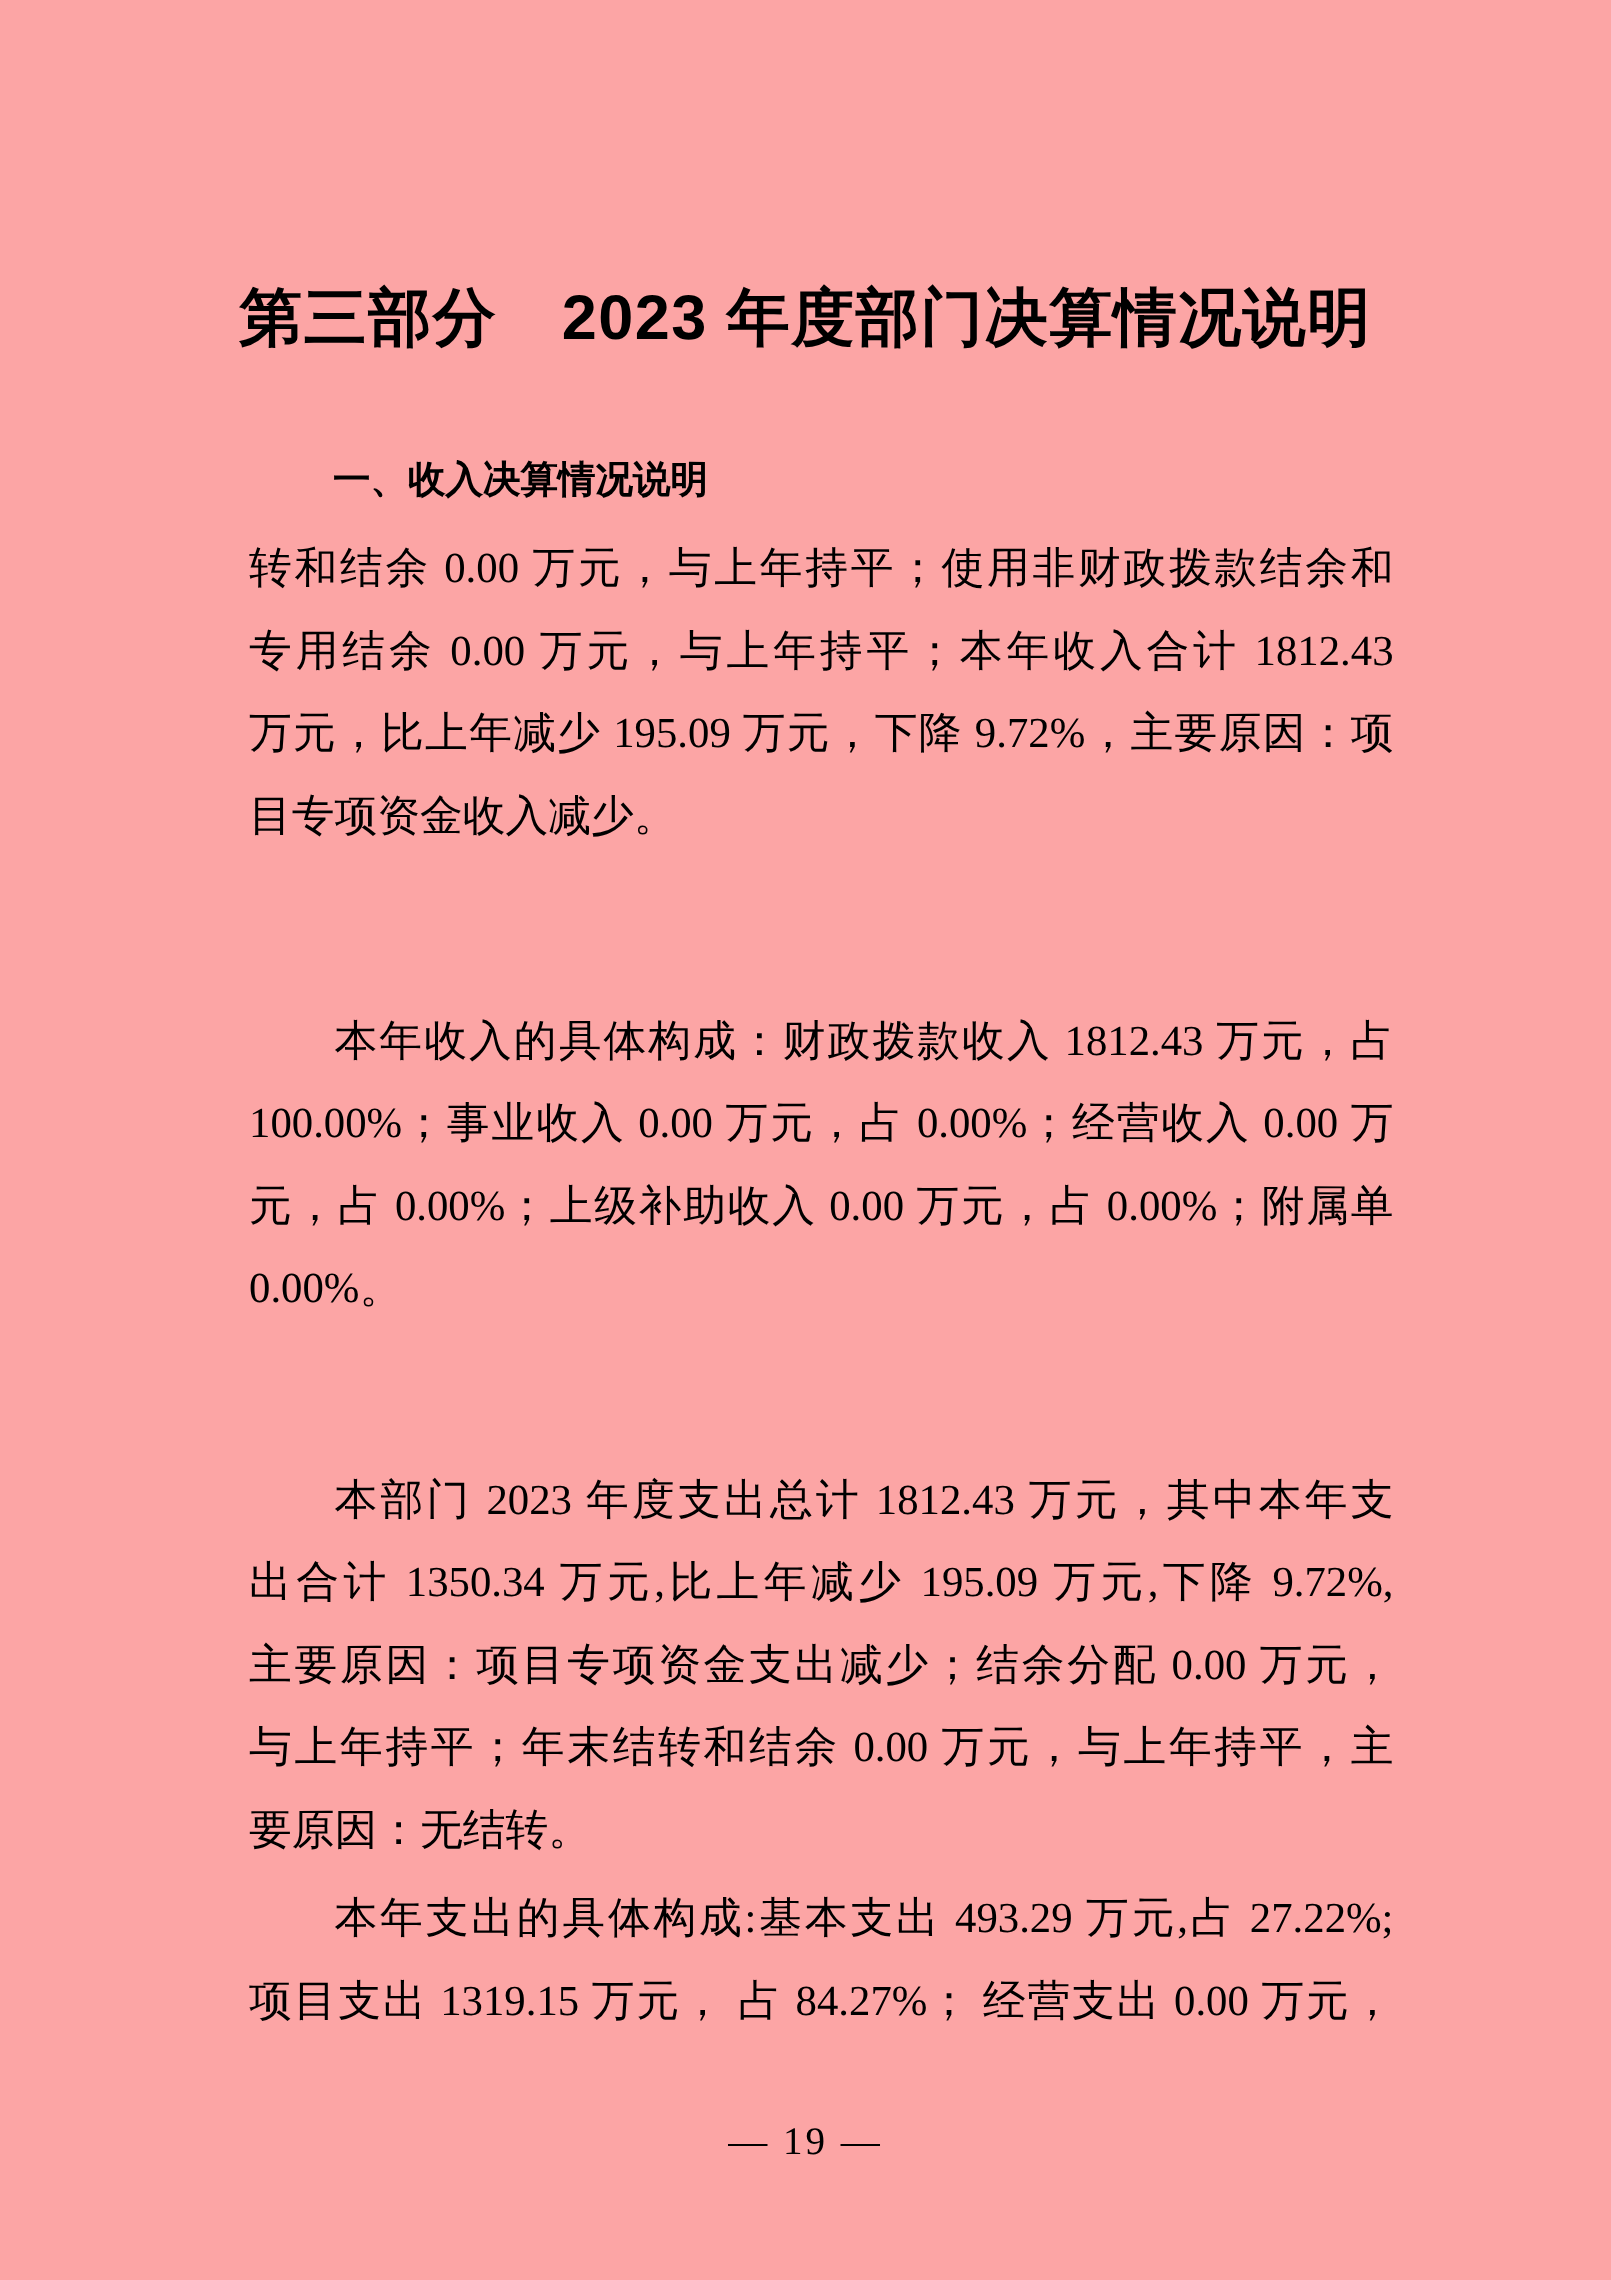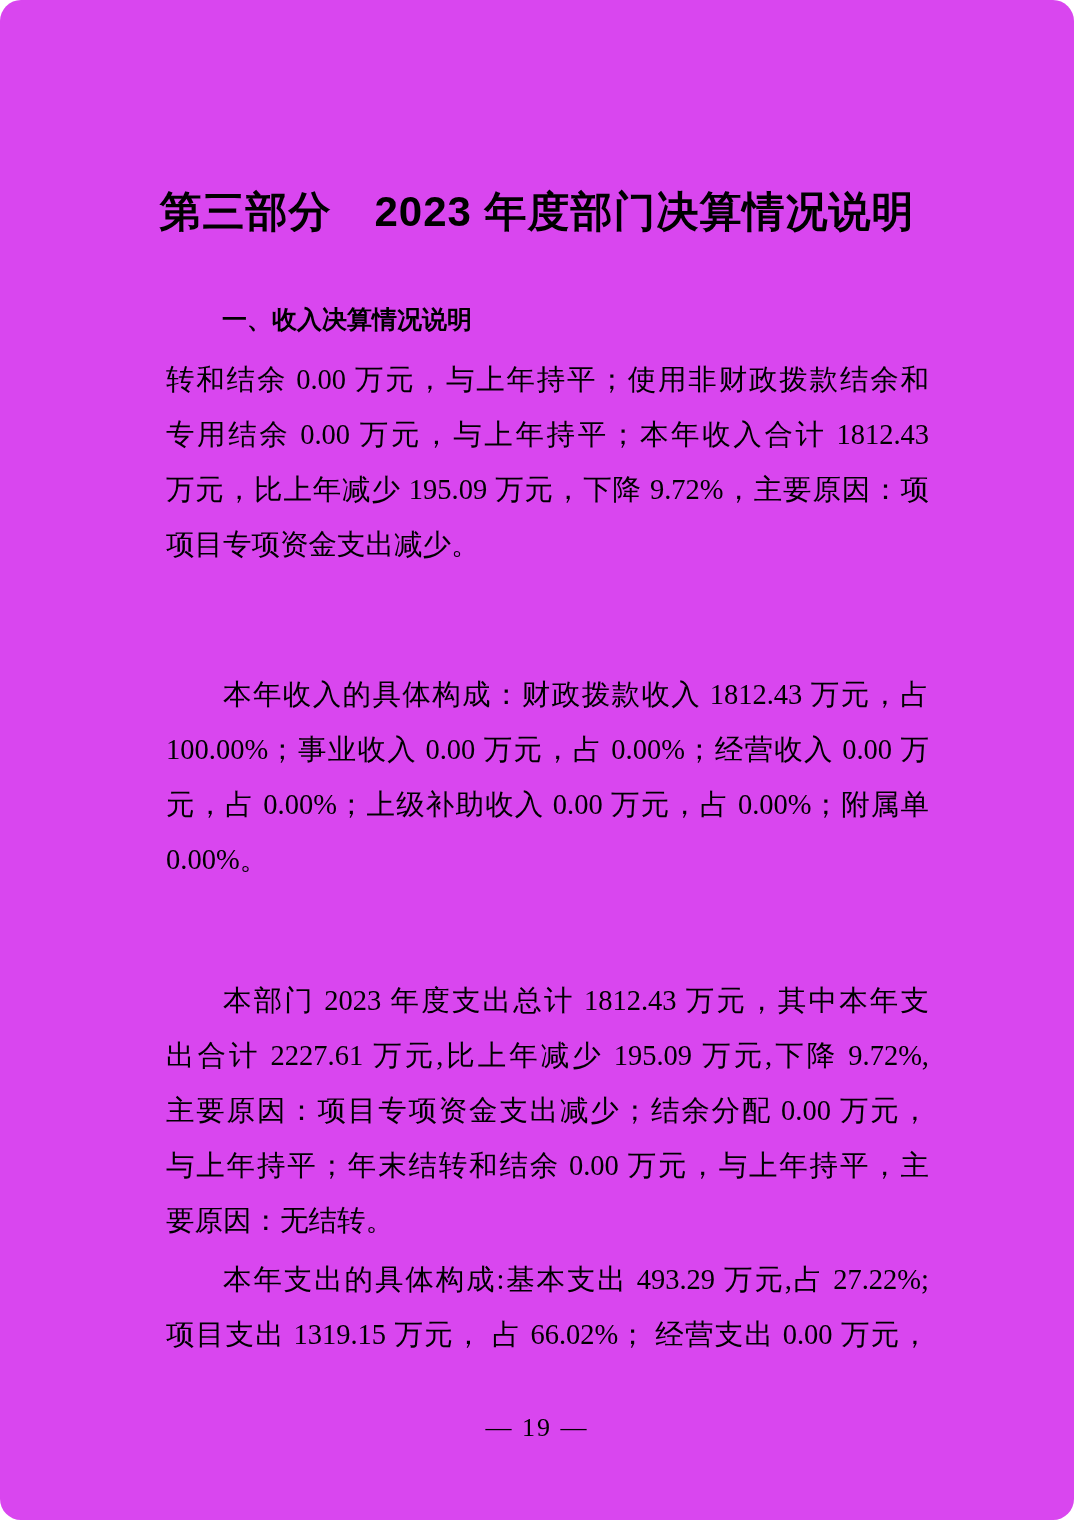--- a/index.html
+++ b/index.html
@@ -1,24 +1,23 @@
 <!DOCTYPE html>
 <html><head>
 <meta charset="utf-8">
 <style>
   html, body { margin: 0; padding: 0; background: #ffffff; }
   .page {
     position: relative;
     width: 1074px;
     height: 1520px;
-    background: #d946ef;
+    background: #fca5a5;
     color: #000000;
     font-family: "Liberation Serif", "DejaVu Serif", serif;
     overflow: hidden;
-    border-radius: 21px;
   }
   .doc-title {
     position: absolute;
     top: 184px;
     left: 0;
     width: 100%;
     text-align: center;
     font-family: "Liberation Sans", "DejaVu Sans", sans-serif;
     font-weight: 700;
     font-size: 42px;
@@ -72,39 +71,39 @@
 <div class="page">
 
   <div class="doc-title">第三部分　2023 年度部门决算情况说明</div>
 
   <div class="section-heading" id="heading-income">一、收入决算情况说明</div>
 
   <div class="para" id="para-income-total">
     <div class="line">转和结余 0.00 万元，与上年持平；使用非财政拨款结余和</div>
     <div class="line">专用结余 0.00 万元，与上年持平；本年收入合计 1812.43</div>
     <div class="line">万元，比上年减少 195.09 万元，下降 9.72%，主要原因：项</div>
-    <div class="line end">项目专项资金支出减少。</div>
+    <div class="line end">目专项资金收入减少。</div>
   </div>
 
   <div class="para" id="para-income-composition">
     <div class="line first">本年收入的具体构成：财政拨款收入 1812.43 万元，占</div>
     <div class="line">100.00%；事业收入 0.00 万元，占 0.00%；经营收入 0.00 万</div>
     <div class="line">元，占 0.00%；上级补助收入 0.00 万元，占 0.00%；附属单</div>
     <div class="line end">0.00%。</div>
   </div>
 
 
   <div class="para" id="para-expenditure-total">
     <div class="line first">本部门 2023 年度支出总计 1812.43 万元，其中本年支</div>
-    <div class="line">出合计 2227.61 万元,比上年减少 195.09 万元,下降 9.72%,</div>
+    <div class="line">出合计 1350.34 万元,比上年减少 195.09 万元,下降 9.72%,</div>
     <div class="line">主要原因：项目专项资金支出减少；结余分配 0.00 万元，</div>
     <div class="line">与上年持平；年末结转和结余 0.00 万元，与上年持平，主</div>
     <div class="line end">要原因：无结转。</div>
   </div>
 
   <div class="para" id="para-expenditure-composition">
     <div class="line first">本年支出的具体构成:基本支出 493.29 万元,占 27.22%;</div>
-    <div class="line">项目支出 1319.15 万元， 占 66.02%； 经营支出 0.00 万元，</div>
+    <div class="line">项目支出 1319.15 万元， 占 84.27%； 经营支出 0.00 万元，</div>
   </div>
 
   <div class="page-number">— 19 —</div>
 
 </div>
 
 </body></html>

